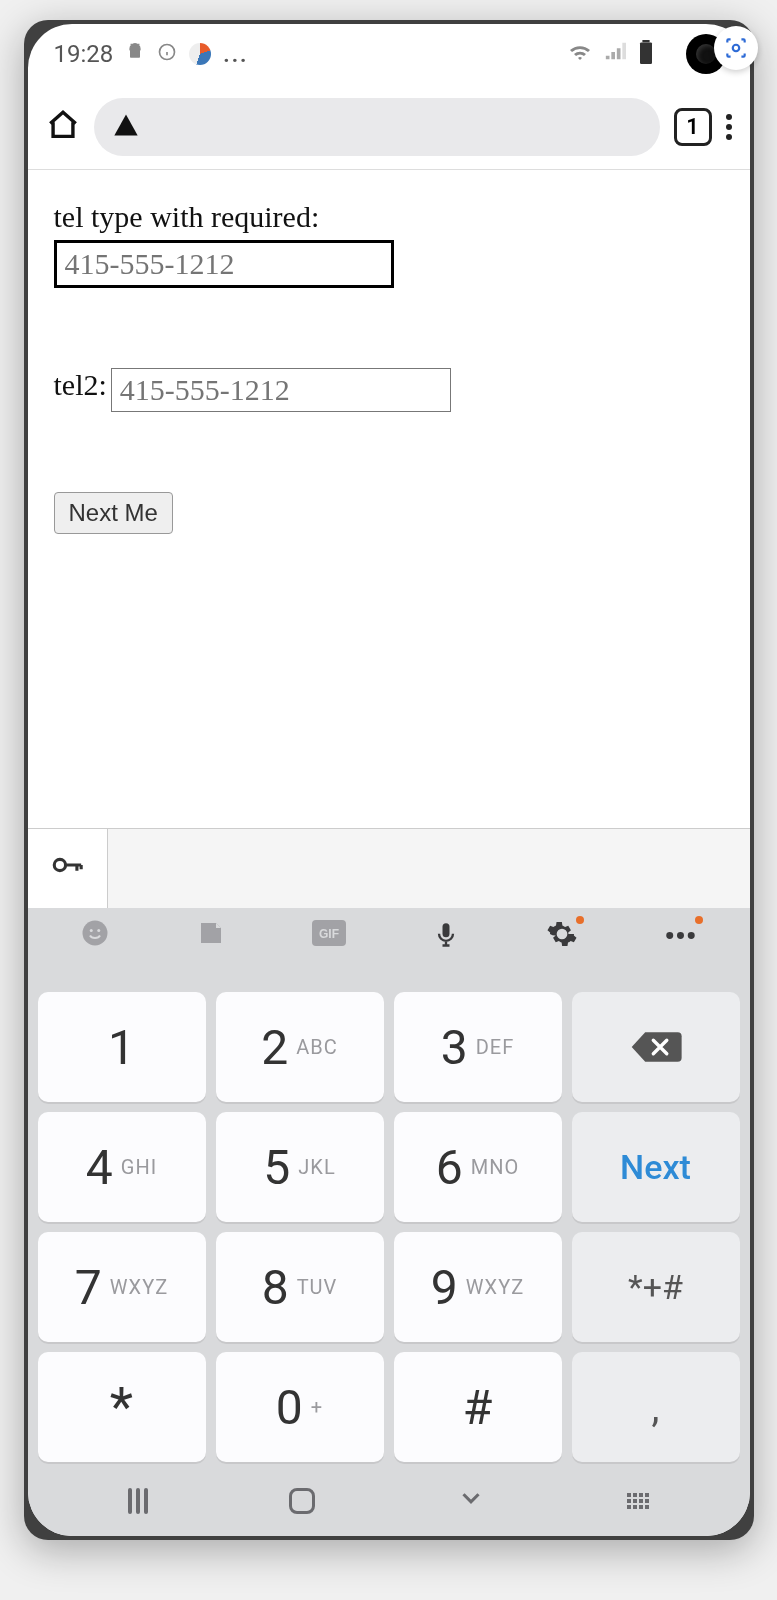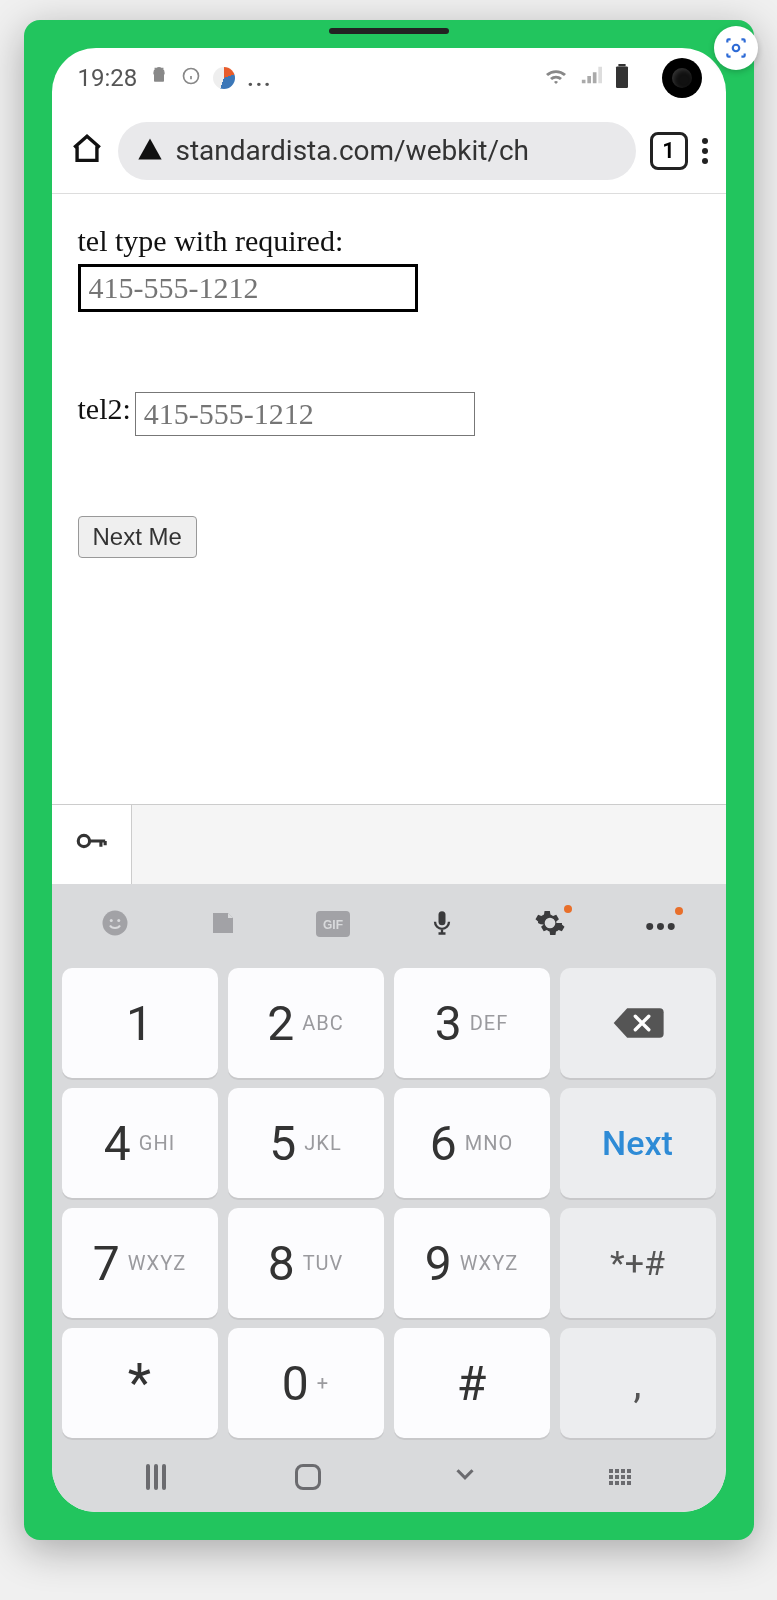--- a/index.html
+++ b/index.html
@@ -8,23 +8,23 @@
     font-family: -apple-system, BlinkMacSystemFont, "Segoe UI", Roboto, sans-serif;
     display: flex;
     justify-content: center;
     align-items: flex-start;
     min-height: 100vh;
     padding: 20px 0;
   }
   .phone-frame {
     width: 730px;
     height: 1520px;
-    background: #22c55e;
-    border-radius: 16px;
-    padding: 28px;
+    background: #404040;
+    border-radius: 24px;
+    padding: 4px;
     position: relative;
     box-shadow: 0 10px 40px rgba(0,0,0,0.3);
   }
   .phone-frame::before {
     content:"";
     position:absolute;
     top:8px;left:50%;transform:translateX(-50%);
     width:120px;height:6px;border-radius:3px;background:#222;
   }
   .screen {
@@ -149,21 +149,21 @@
   .password-key-icon { font-size:32px; color:#333; }
 
   
   .keyboard {
     background:#d9dadc;
     padding:10px 10px 4px 10px;
   }
   .kb-toolbar {
     display:flex;
     justify-content:space-around;
-    align-items:center;
+    align-items:flex-start;
     height:64px;
     margin-bottom:10px;
   }
   .kb-tool { color:#8a8a8e; font-size:30px; position:relative;}
   .kb-tool.dark { color:#3a3a3c; }
   .dot-badge::after{
     content:"";position:absolute;top:-2px;right:-6px;width:8px;height:8px;border-radius:50%;background:#e86f2b;
   }
   .kb-grid {
     display:grid;
@@ -273,21 +273,20 @@
         <svg viewBox="0 0 24 24" fill="none" stroke="#111" stroke-width="2.4">
             <path d="M3 11l9-8 9 8M5 10v10h14V10"></path>
           </svg>
       </span>
       <div class="url-pill">
         <span>
           <svg width="28" height="28" viewBox="0 0 24 24" fill="#111">
               <path d="M12 3l10 18H2z"></path>
             </svg>
         </span>
-        <span class="url-text">standardista.com/webkit/ch</span>
       </div>
       <div class="tab-count">
         <span>1</span>
       </div>
       <div class="kebab">
         <span></span>
           <span></span>
           <span></span>
       </div>
     </div>

